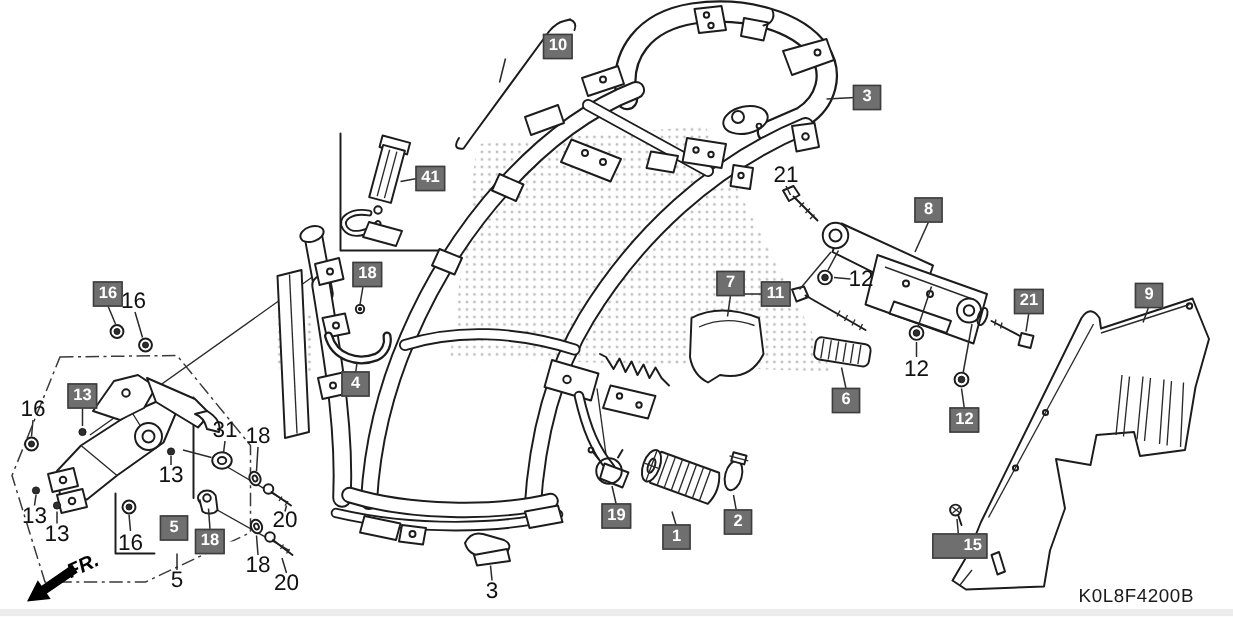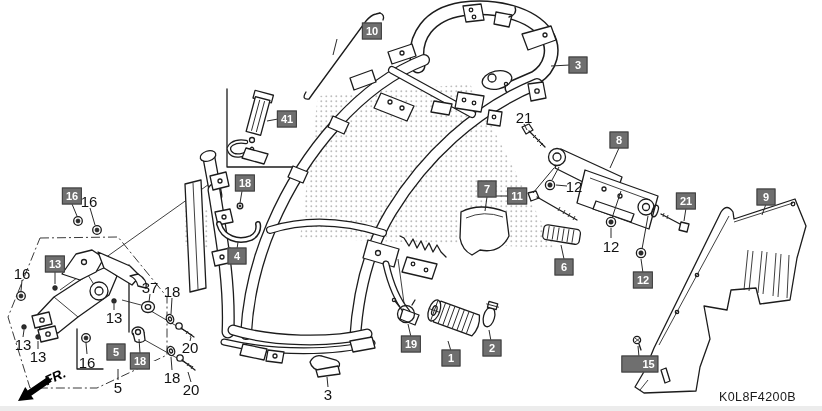--- a/index.html
+++ b/index.html
@@ -360,21 +360,21 @@
       <div class="badge" style="left: 140px; top: 361px;">18</div>
       <div class="badge" style="left: 411px; top: 344px;">19</div>
       <div class="badge" style="left: 451px; top: 358px;">1</div>
       <div class="badge" style="left: 492px; top: 348px;">2</div>
       <div class="badge" style="left: 640px; top: 364px; padding-left: 20px;">15</div>
       <div class="plain" style="left: 89px; top: 201px;">16</div>
       <div class="plain" style="left: 524px; top: 117px;">21</div>
       <div class="plain" style="left: 574px; top: 186px;">12</div>
       <div class="plain" style="left: 611px; top: 246px;">12</div>
       <div class="plain" style="left: 22px; top: 273px;">16</div>
-      <div class="plain" style="left: 150px; top: 287px;">37</div>
+      <div class="plain" style="left: 150px; top: 287px;">31</div>
       <div class="plain" style="left: 172px; top: 291px;">18</div>
       <div class="plain" style="left: 114px; top: 317px;">13</div>
       <div class="plain" style="left: 23px; top: 344px;">13</div>
       <div class="plain" style="left: 38px; top: 356px;">13</div>
       <div class="plain" style="left: 87px; top: 362px;">16</div>
       <div class="plain" style="left: 190px; top: 347px;">20</div>
       <div class="plain" style="left: 118px; top: 387px;">5</div>
       <div class="plain" style="left: 172px; top: 377px;">18</div>
       <div class="plain" style="left: 191px; top: 389px;">20</div>
       <div class="plain" style="left: 328px; top: 394px;">3</div>

